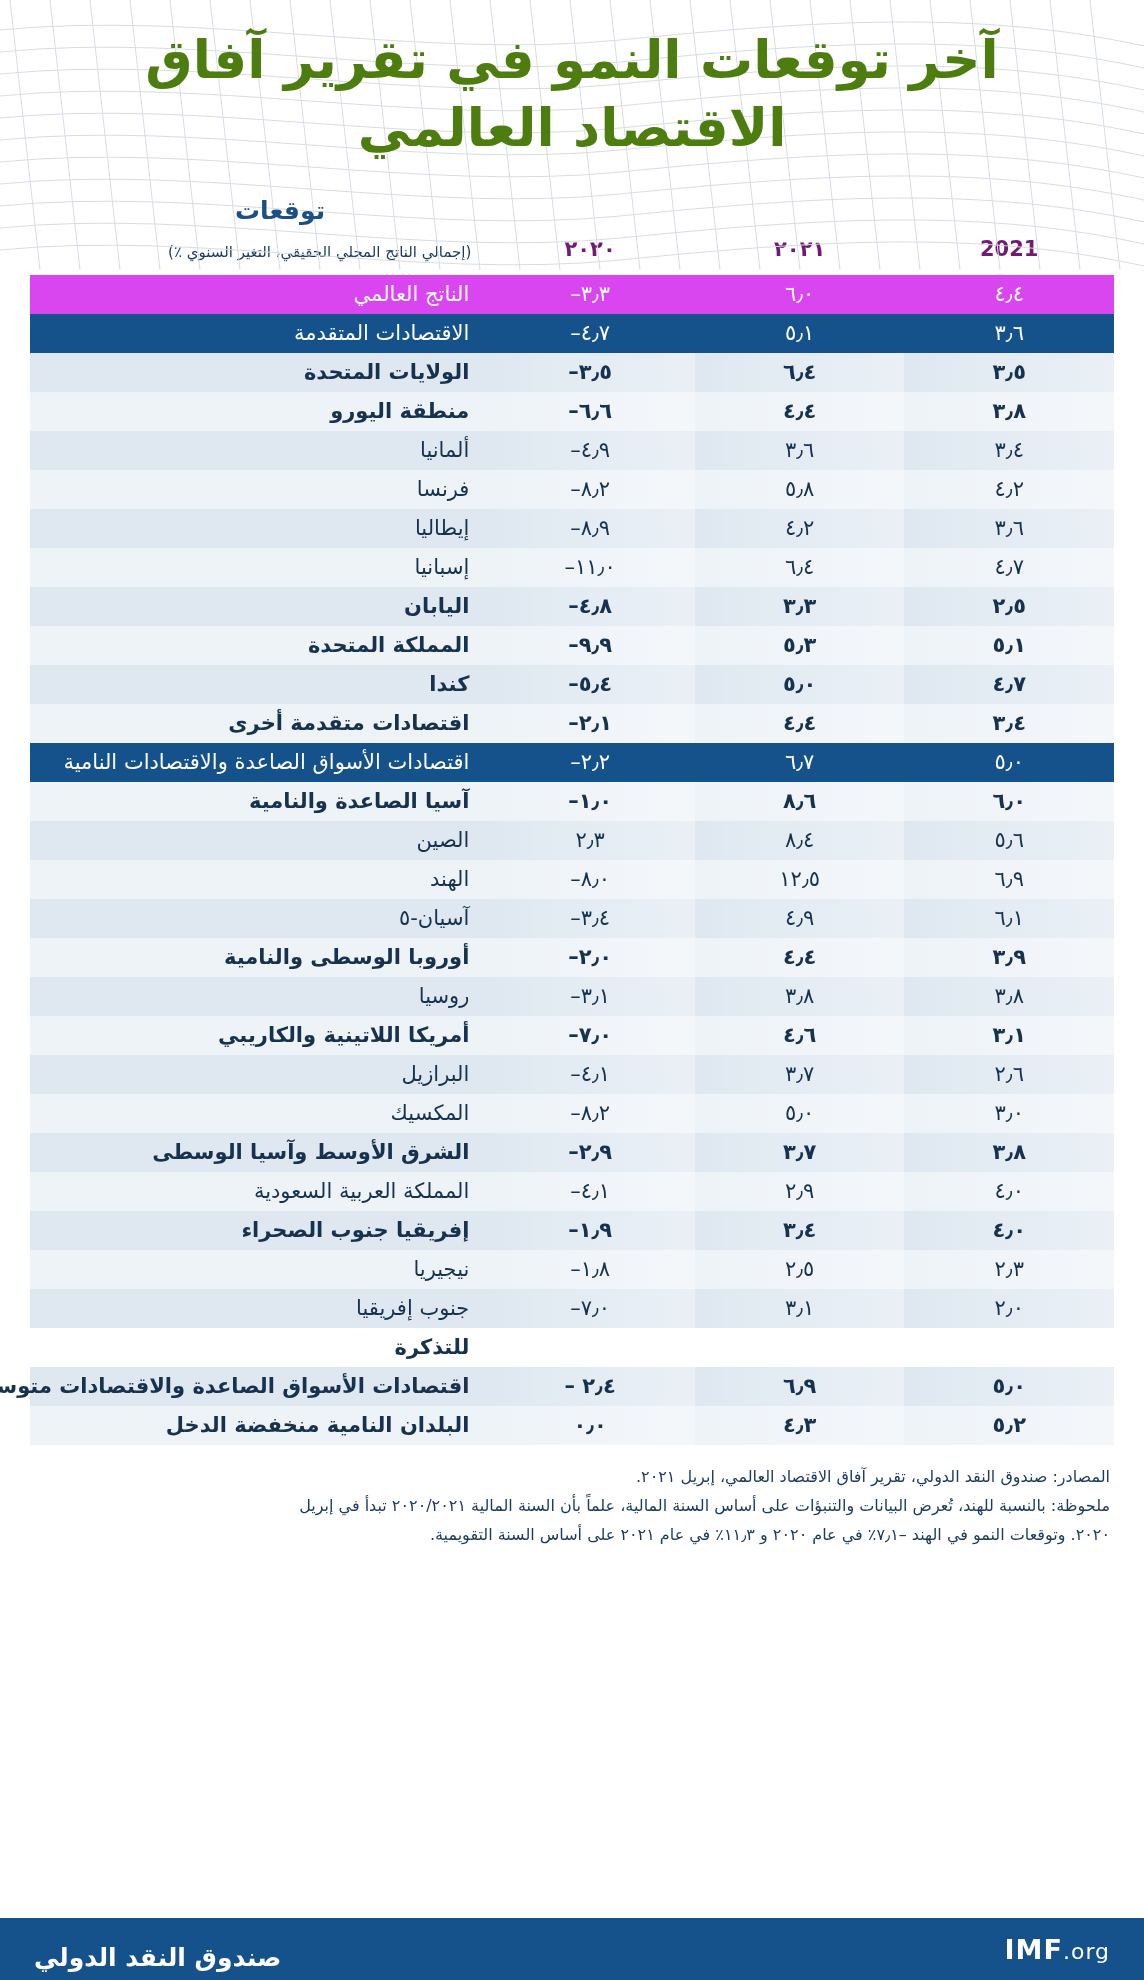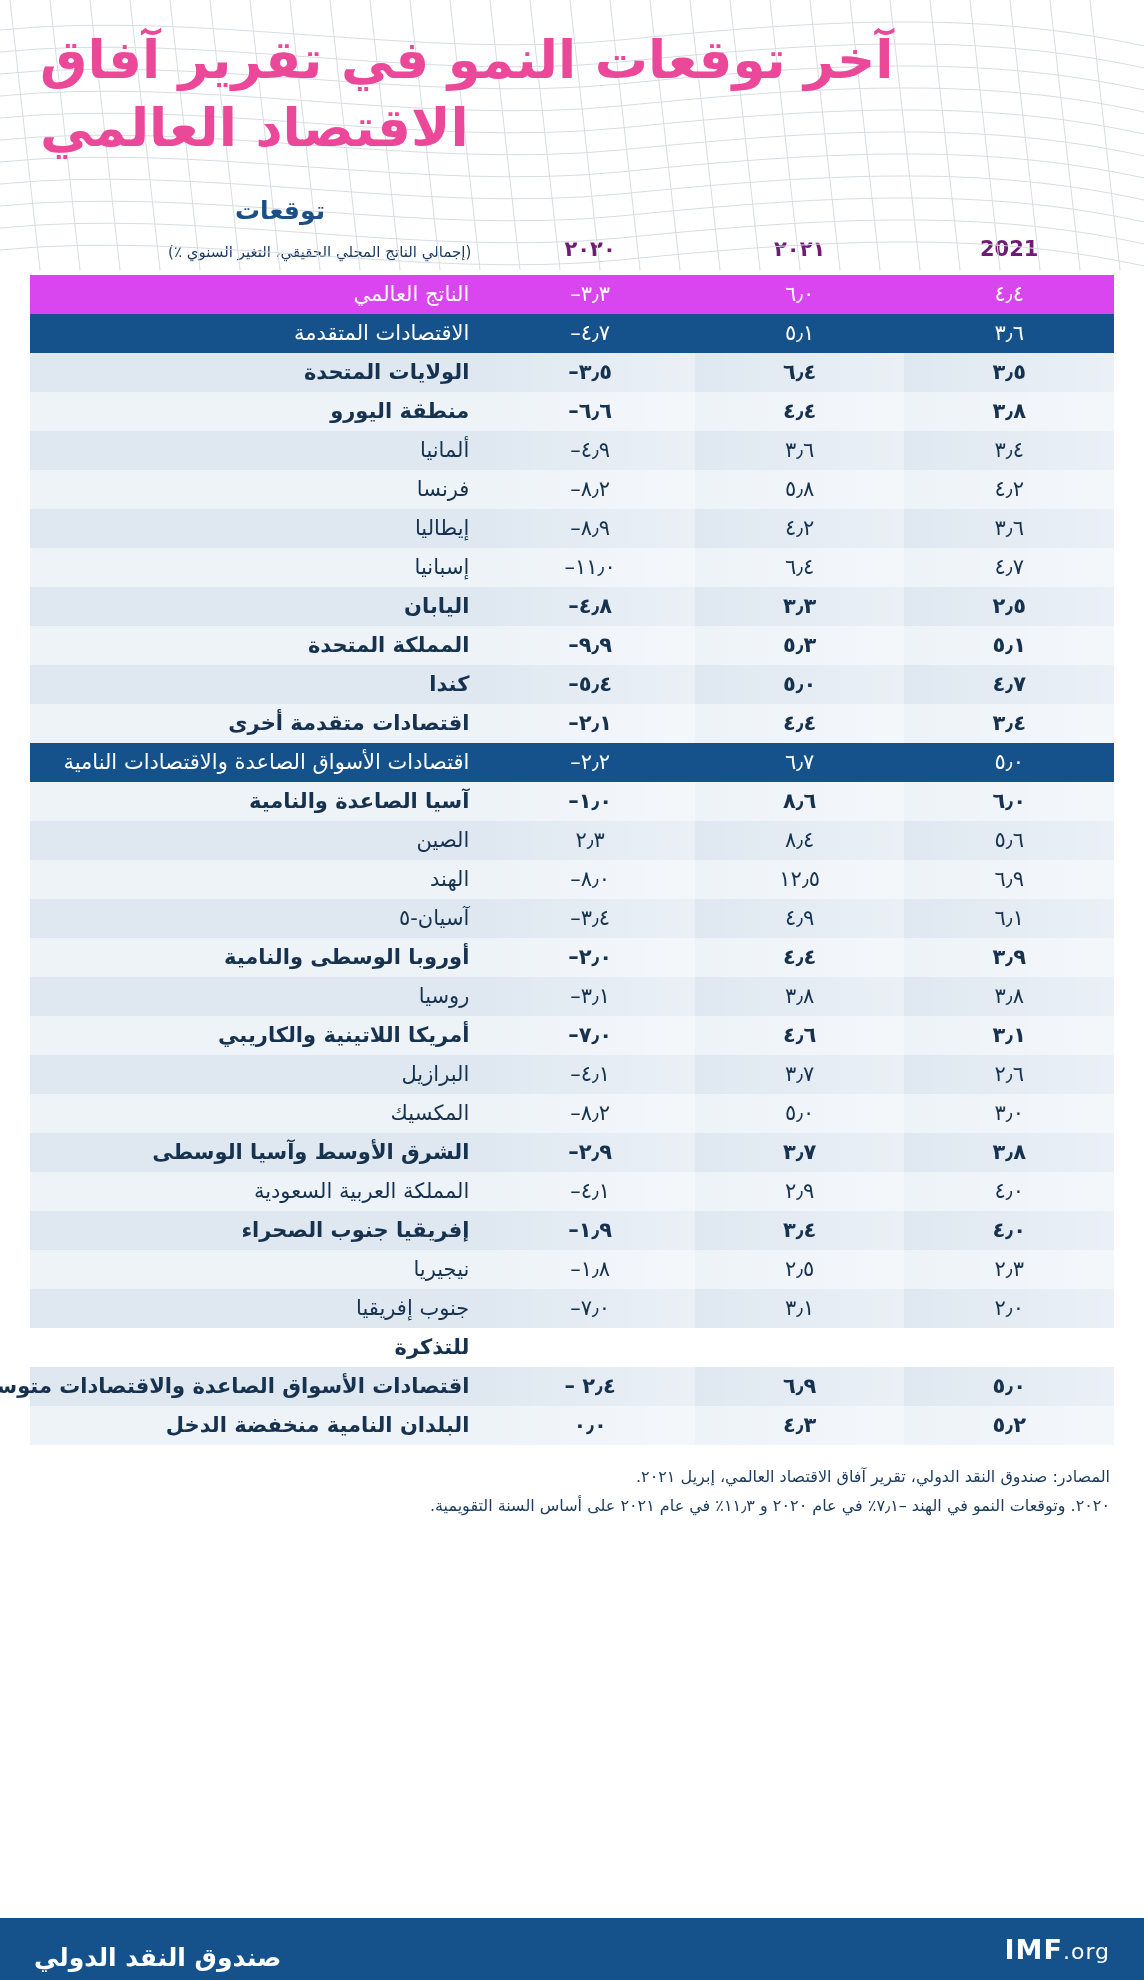--- a/index.html
+++ b/index.html
@@ -28,26 +28,26 @@
   }
   .mesh svg{display:block;}
 
   header.hero{
     position:relative;
     padding:26px 40px 6px 40px;
     text-align:right;
   }
   .hero-title{
     margin:0;
-    color:#ec4899;
+    color:#4d7c0f;
     font-size:53px;
     line-height:1.28;
     font-weight:bold;
     letter-spacing:0;
-    text-align:left;
+    text-align:center;
     direction:rtl;
   }
 
   .forecast-label{
     position:relative;
     margin:28px 0 6px 0;
     padding-right:0;
     text-align:left;
     direction:rtl;
   }
@@ -405,20 +405,21 @@
           <td class="val">٥٫٢</td>
           <td class="val">٤٫٣</td>
           <td class="val">٠٫٠</td>
           <td class="name">البلدان النامية منخفضة الدخل</td>
         </tr>
       </tbody>
   </table>
 
   <div class="notes">
     <p>المصادر: صندوق النقد الدولي، تقرير آفاق الاقتصاد العالمي، إبريل ٢٠٢١.</p>
+    <p>ملحوظة: بالنسبة للهند، تُعرض البيانات والتنبؤات على أساس السنة المالية، علماً بأن السنة المالية ٢٠٢٠/٢٠٢١ تبدأ في إبريل</p>
     <p>٢٠٢٠. وتوقعات النمو في الهند –٧٫١٪ في عام ٢٠٢٠ و ١١٫٣٪ في عام ٢٠٢١ على أساس السنة التقويمية.</p>
   </div>
 
   <footer class="bar">
     <div class="imf-logo">
       <span>IMF</span><span class="dot">.org</span>
     </div>
     <div class="footer-ar">صندوق النقد الدولي</div>
   </footer>
 

